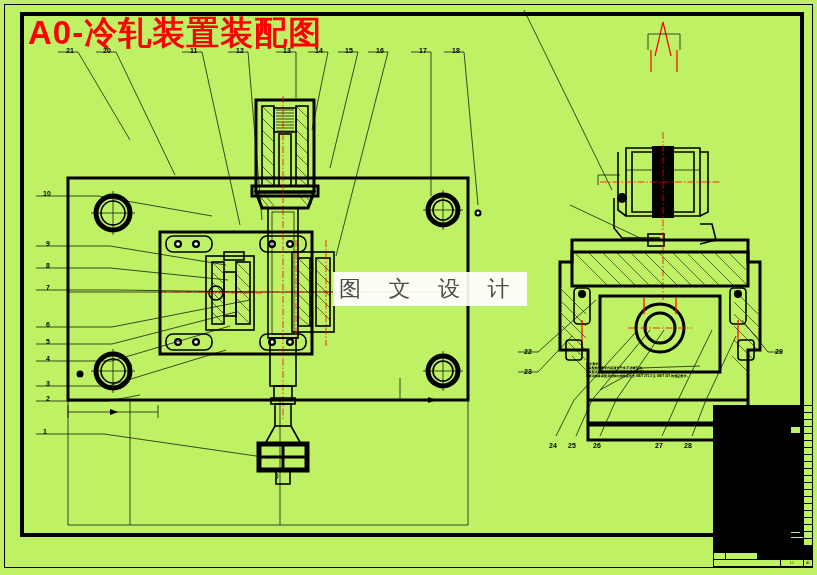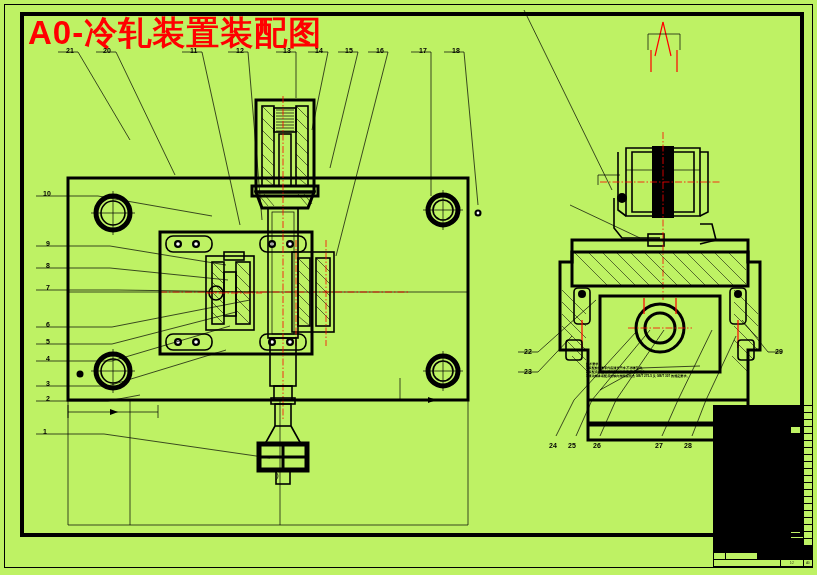--- a/index.html
+++ b/index.html
@@ -302,20 +302,21 @@
       <div class="abs cal" style="left: 684px; top: 442px;">28</div>
     </div>
 
   <div class="abs" id="tech-note">
     <div>技术要求</div>
     <div>1.装配前所有零件应清洗干净,不得有毛刺。</div>
     <div>2.装配后各运动部件应转动灵活,无卡滞现象。</div>
     <div>3.滚动轴承装配后的轴向游隙应符合 GB/T 275-5 及 GB/T 307 的规定要求。</div>
   </div>
 
+  <div class="abs" id="watermark">图 文 设 计</div>
 
   <div class="abs" id="title-block">
     <table>
       <tbody id="bom-body">
           <tr>
             <td class="tb-c tb-dark" style="width: 12%;">29</td>
             <td class="tb-dark" style="width: 33%;">螺栓 M10</td>
             <td class="tb-dark" style="width: 24%;">GB/T 5782</td>
             <td class="tb-c tb-dark" style="width: 9%;">4</td>
             <td class="tb-dark" style="width: 13%;">45</td>

